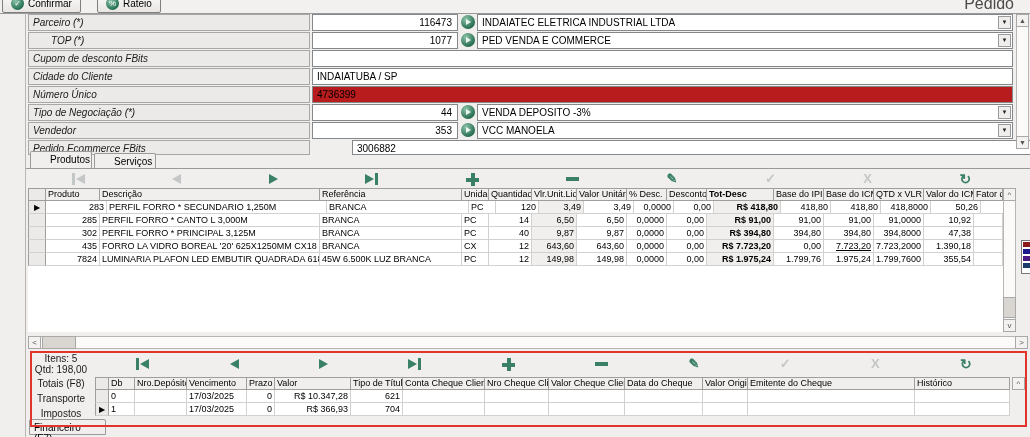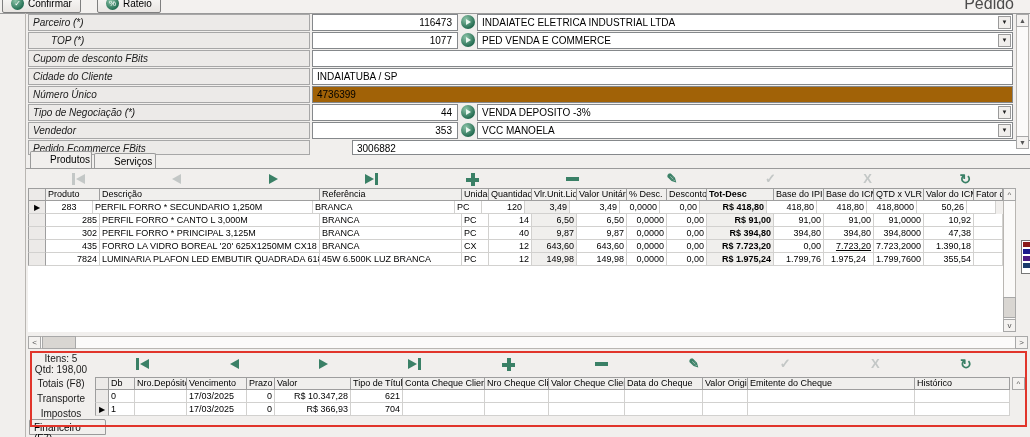--- a/index.html
+++ b/index.html
@@ -11,21 +11,21 @@
   .tb-btn{position:absolute;top:-6px;height:19px;box-sizing:border-box;border:1px solid #7f7f7f;border-radius:2px;
           background:linear-gradient(#fbfaf9,#e8e5e2);display:flex;align-items:center;gap:4px;padding:0 8px;}
   .orb{width:13px;height:13px;border-radius:50%;background:radial-gradient(circle at 35% 30%,#8cc4a8,#1e6b4f 75%);
        color:#fff;font-size:8px;line-height:13px;text-align:center;flex:0 0 auto;}
   .vline-left{position:absolute;left:25px;top:13px;width:1px;height:424px;background:#b9b6b2;}
   
   .flabel{position:absolute;left:28px;width:282px;height:17px;box-sizing:border-box;background:#eceae8;
           border:1px solid #a7a7a7;padding:2px 4px;line-height:12px;color:#1a1a1a;overflow:hidden;white-space:nowrap;font-style:italic;}
   .fld{position:absolute;height:17px;box-sizing:border-box;background:#fff;border:1px solid #85888b;
        padding:2px 4px;line-height:12px;overflow:hidden;white-space:nowrap;}
-  .fld.ro{background:#a16207;}
+  .fld.ro{background:#b91c1c;}
   .fld.num{text-align:right;padding-right:5px;}
   .combo-btn{position:absolute;right:1px;top:1px;width:13px;height:13px;background:#f0eeec;border:1px solid #9a9a9a;
              box-sizing:border-box;text-align:center;font-size:6px;line-height:11px;color:#222;}
   .lkp{position:absolute;width:14px;height:14px;border-radius:50%;
        background:radial-gradient(circle at 35% 30%,#8cc4a8,#20684d 75%);}
   .lkp i{position:absolute;left:5px;top:3.5px;width:0;height:0;border:3.5px solid transparent;border-right:none;border-left:5px solid #eaf6ef;}
   .spin{position:absolute;right:1px;top:1px;width:12px;height:13px;display:flex;flex-direction:column;gap:1px;}
   .spin span{flex:1;background:#f0eeec;border:1px solid #9a9a9a;font-size:5px;line-height:5px;text-align:center;color:#222;}
   
   .sb{position:absolute;box-sizing:border-box;background:#f4f2f0;border:1px solid #a8a8a8;color:#555;text-align:center;}
@@ -205,21 +205,21 @@
         <div class="g-hcell" style="width: 40px;">Desconto</div>
         <div class="g-hcell b" style="width: 67px;">Tot-Desc</div>
         <div class="g-hcell" style="width: 50px;">Base do IPI</div>
         <div class="g-hcell" style="width: 50px;">Base do ICMS</div>
         <div class="g-hcell" style="width: 50px;">QTD x VLR</div>
         <div class="g-hcell" style="width: 50px;">Valor do ICMS</div>
         <div class="g-hcell" style="width: 29px;">Fator da</div>
       </div>
       <div class="g-row">
         <div class="g-cell g-sel" style="width: 18px;">▶</div>
-        <div class="g-cell r" style="width: 47px; text-align: center;">283</div>
+        <div class="g-cell r" style="width: 61px;">283</div>
         <div class="g-cell" style="width: 220px;">PERFIL FORRO * SECUNDARIO 1,250M</div>
         <div class="g-cell" style="width: 142px;">BRANCA</div>
         <div class="g-cell" style="width: 27px;">PC</div>
         <div class="g-cell r" style="width: 43px;">120</div>
         <div class="g-cell gray r" style="width: 45px;">3,49</div>
         <div class="g-cell r" style="width: 50px;">3,49</div>
         <div class="g-cell r" style="width: 40px;">0,0000</div>
         <div class="g-cell r" style="width: 40px;">0,00</div>
         <div class="g-cell gray b r" style="width: 67px;">R$ 418,80</div>
         <div class="g-cell r" style="width: 50px;">418,80</div>
@@ -288,21 +288,21 @@
         <div class="g-cell" style="width: 220px;">LUMINARIA PLAFON LED EMBUTIR QUADRADA 618X618MM</div>
         <div class="g-cell" style="width: 142px;">45W 6.500K LUZ BRANCA</div>
         <div class="g-cell" style="width: 27px;">PC</div>
         <div class="g-cell r" style="width: 43px;">12</div>
         <div class="g-cell gray r" style="width: 45px;">149,98</div>
         <div class="g-cell r" style="width: 50px;">149,98</div>
         <div class="g-cell r" style="width: 40px;">0,0000</div>
         <div class="g-cell r" style="width: 40px;">0,00</div>
         <div class="g-cell gray b r" style="width: 67px;">R$ 1.975,24</div>
         <div class="g-cell r" style="width: 50px;">1.799,76</div>
-        <div class="g-cell r" style="width: 50px; text-align: center;">1.975,24</div>
+        <div class="g-cell r" style="width: 50px;">1.975,24</div>
         <div class="g-cell r" style="width: 50px;">1.799,7600</div>
         <div class="g-cell r" style="width: 50px;">355,54</div>
         <div class="g-cell" style="width: 29px;"></div>
       </div>
     </div>
 
   <div class="sb-track" style="left:1003px;top:188px;width:13px;height:144px;"></div>
   <div class="sb" style="left:1003px;top:188px;width:13px;height:13px;font-size:8px;line-height:11px;">^</div>
   <div class="sthumb" style="left:1003px;top:297px;width:13px;height:21px;"></div>
   <div class="sb" style="left:1003px;top:319px;width:13px;height:13px;font-size:8px;line-height:11px;">v</div>

